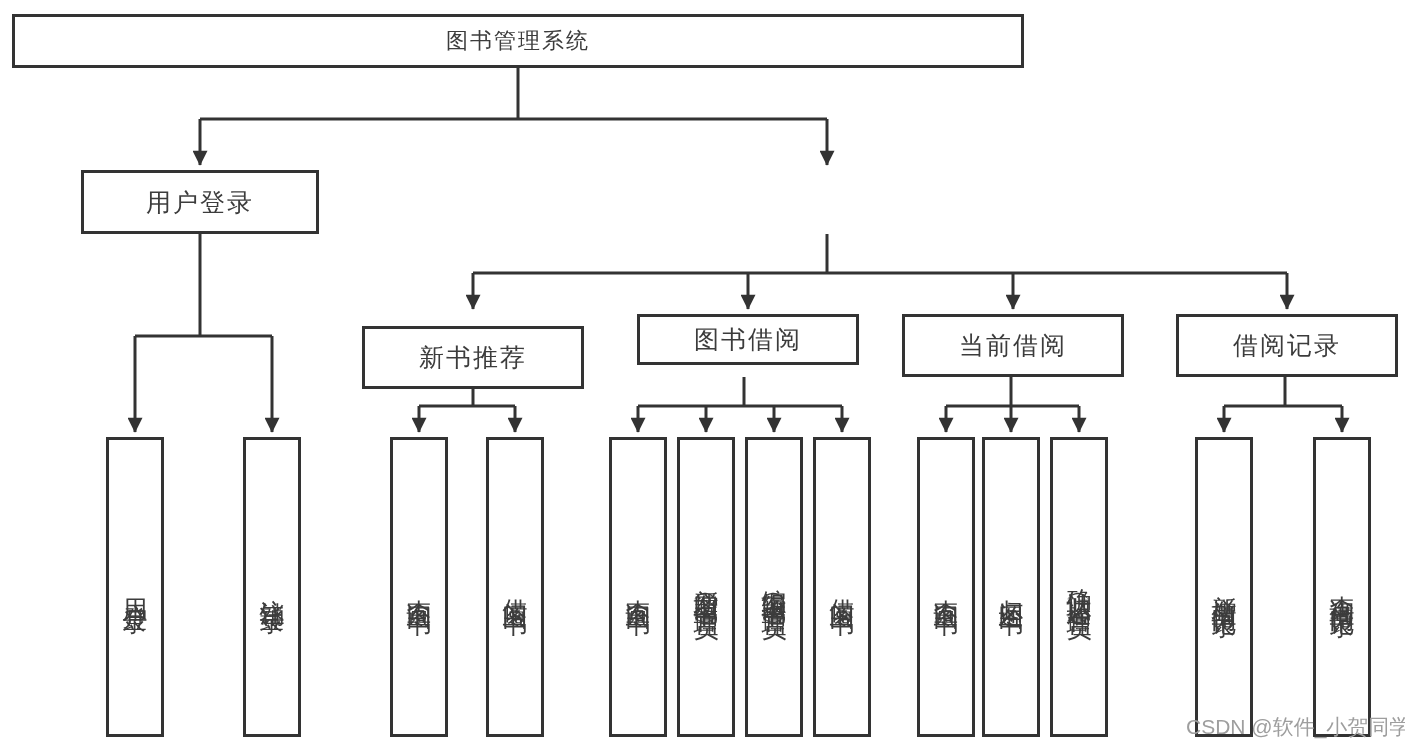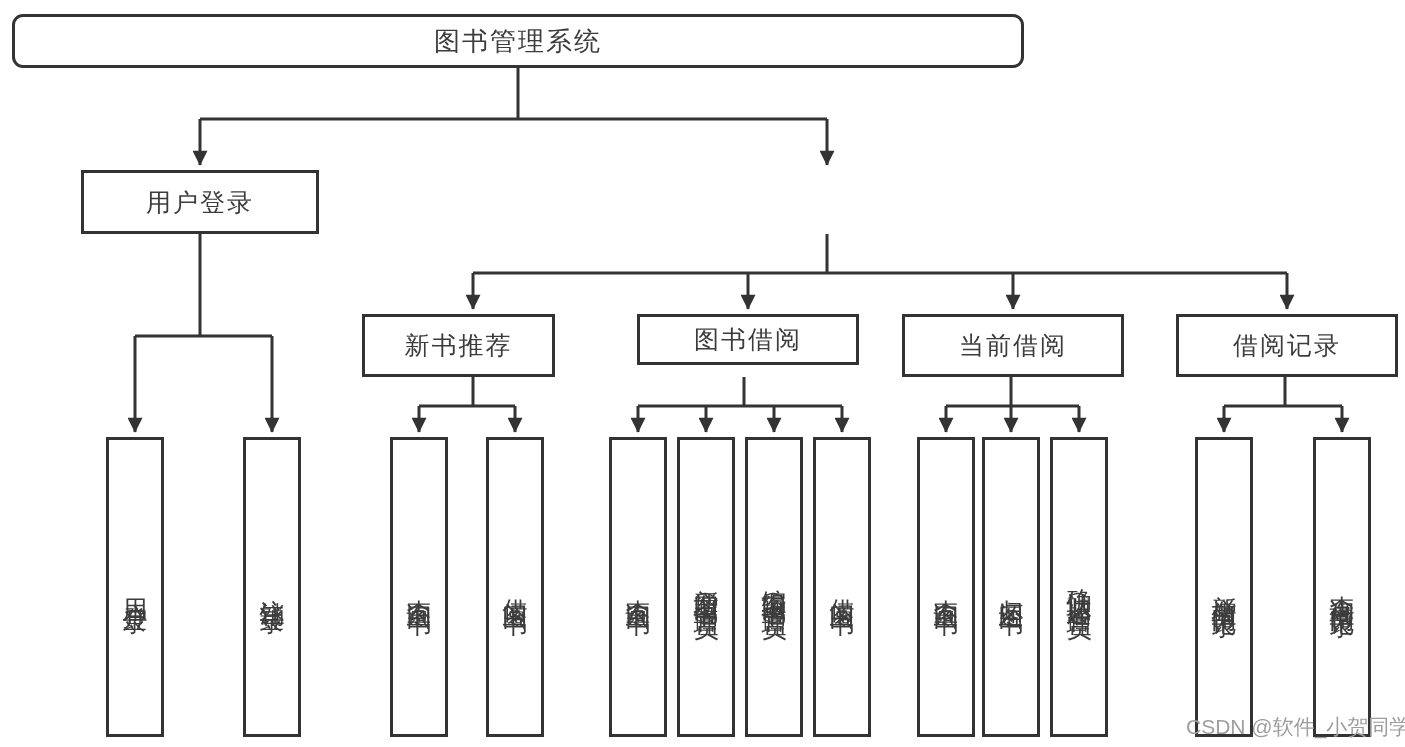--- a/index.html
+++ b/index.html
@@ -39,21 +39,21 @@
     position: absolute;
     box-sizing: border-box;
     border: 3px solid var(--line);
     background: var(--background);
     display: flex;
     align-items: center;
     justify-content: center;
     color: var(--text);
   }
   .hbox { font-size: 25px; letter-spacing: 2px; }
-  .hbox.root-box { font-size: 26px; border-radius: 11px; }
+  .hbox.root-box { font-size: 22px; }
   .vbox { width: 58px; height: 300px; top: 437px; }
   .vbox span {
     writing-mode: vertical-rl;
     text-orientation: mixed;
     font-size: 25px;
     line-height: 1;
     letter-spacing: 4px;
     white-space: nowrap;
   }
   .watermark {
@@ -120,21 +120,21 @@
   </svg>
 
   <div class="hbox root-box" style="left:12px;top:14px;width:1012px;height:54px">
     <span>图书管理系统</span>
   </div>
 
   <div class="hbox" style="left:81px;top:170px;width:238px;height:64px">
     <span>用户登录</span>
   </div>
 
-  <div class="hbox" style="left:362px;top:314px;width:193px;height:63px">
+  <div class="hbox" style="left:362px;top:326px;width:222px;height:63px">
     <span>新书推荐</span>
   </div>
   <div class="hbox" style="left:637px;top:314px;width:222px;height:51px">
     <span>图书借阅</span>
   </div>
   <div class="hbox" style="left:902px;top:314px;width:222px;height:63px">
     <span>当前借阅</span>
   </div>
   <div class="hbox" style="left:1176px;top:314px;width:222px;height:63px">
     <span>借阅记录</span>

